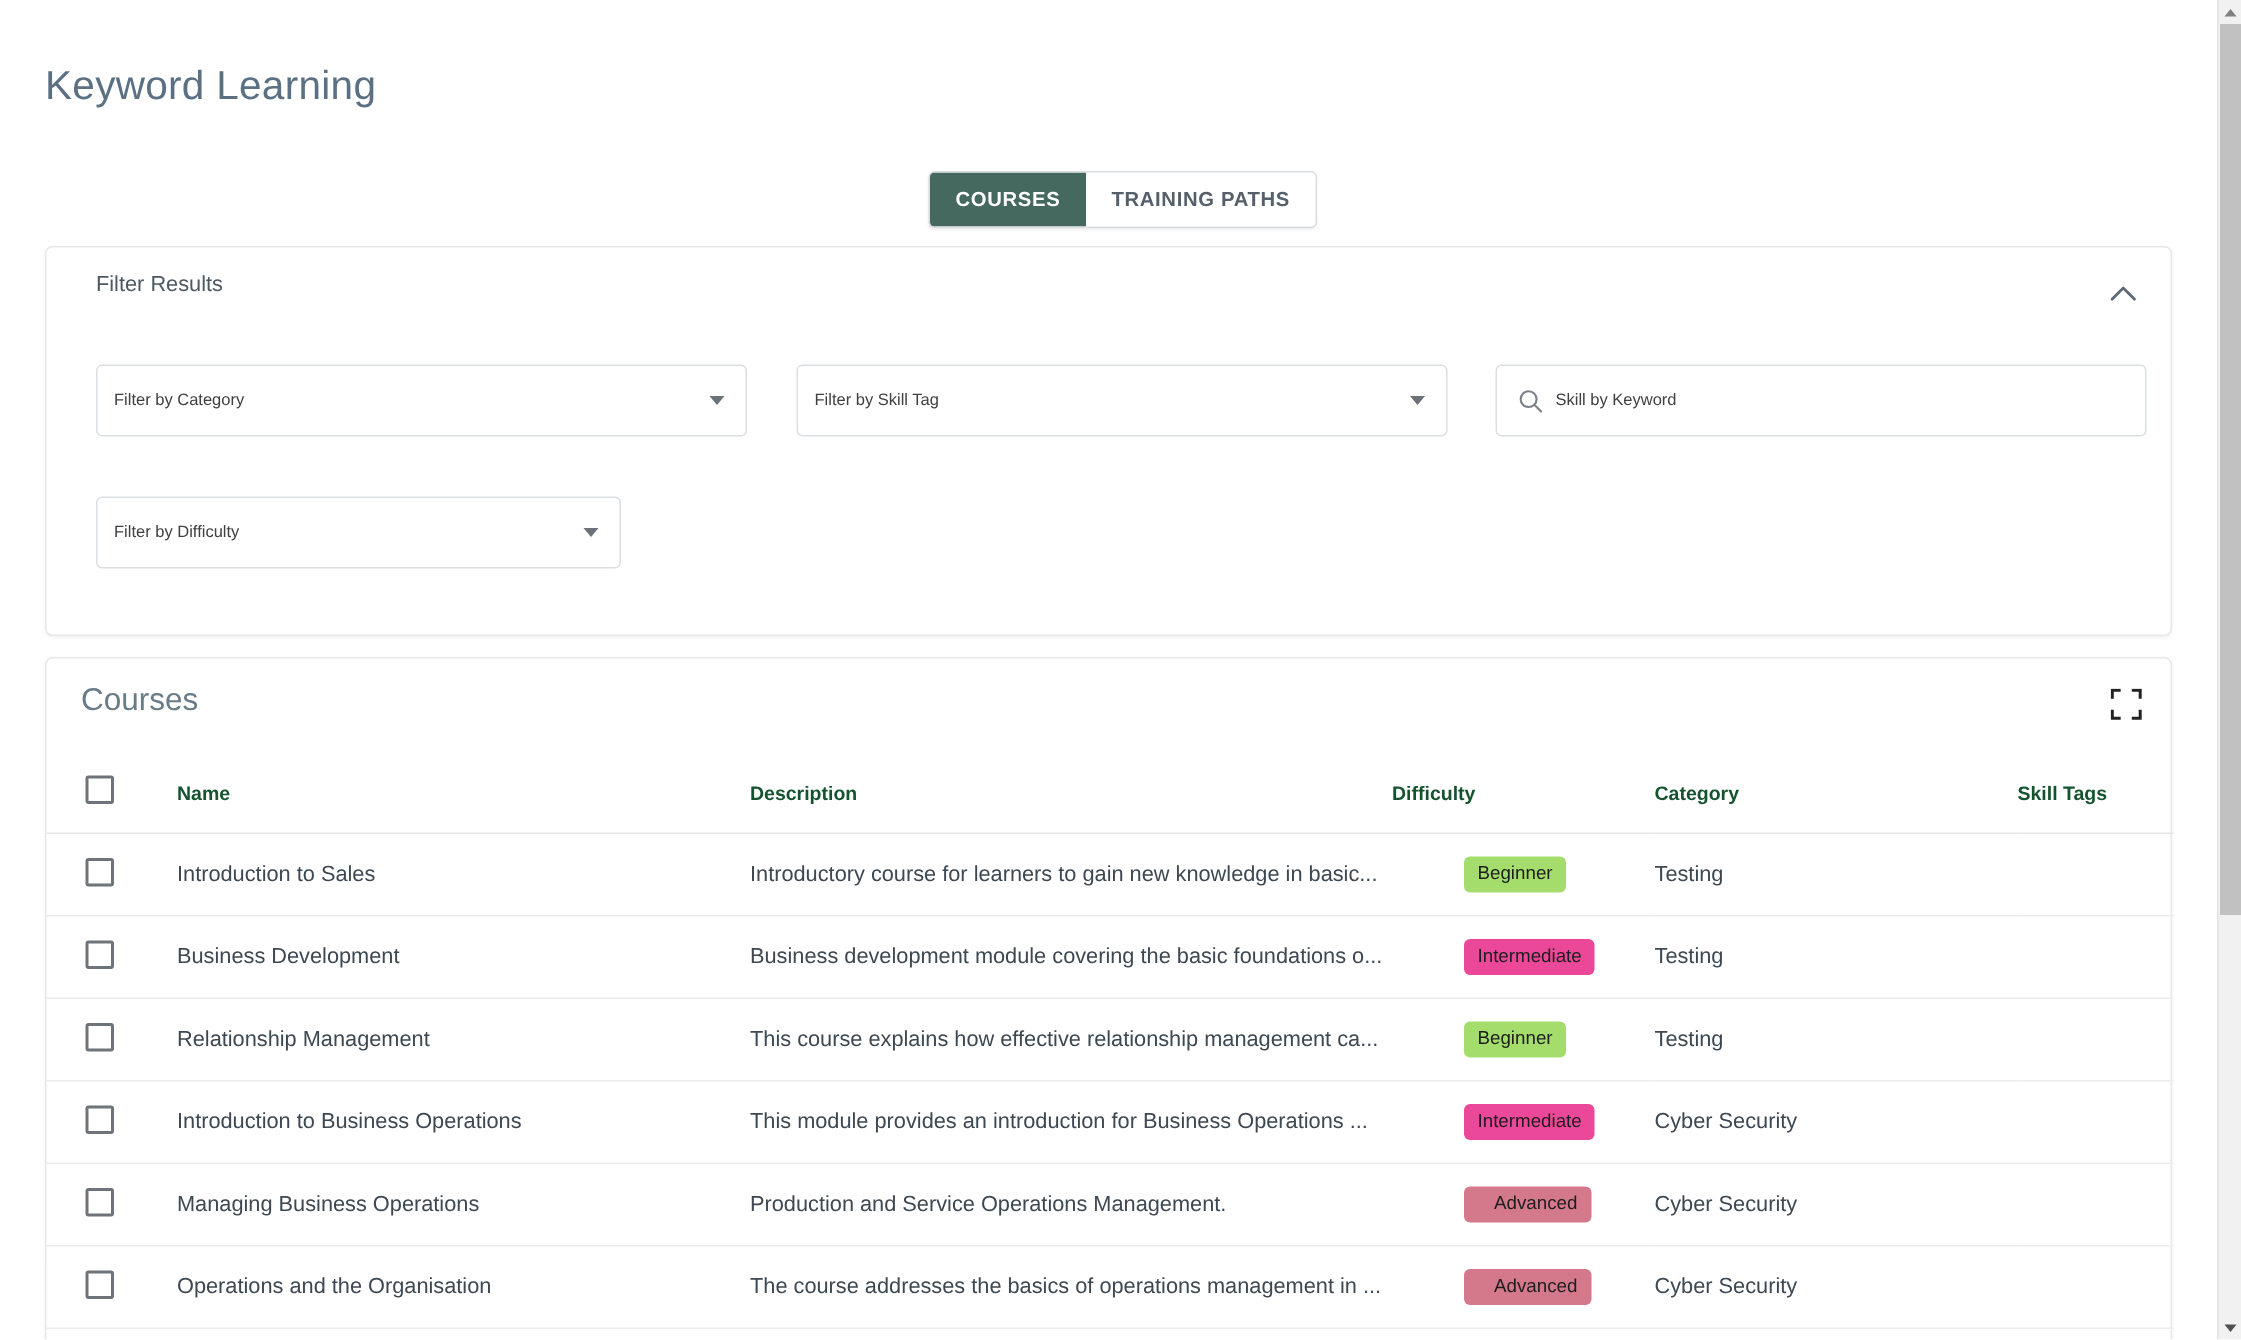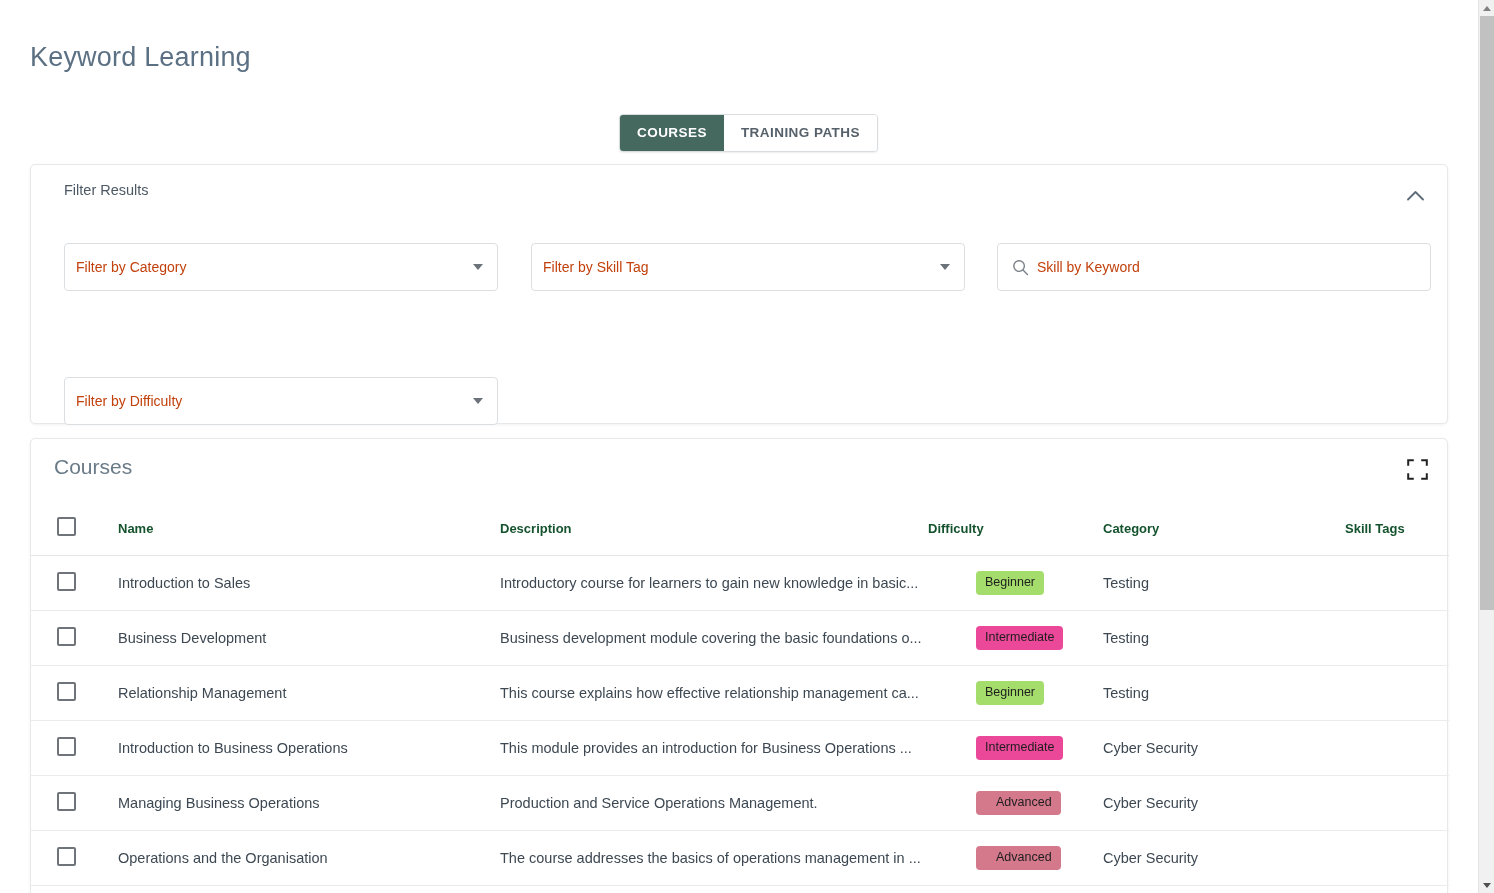--- a/index.html
+++ b/index.html
@@ -97,37 +97,37 @@
     position: absolute;
     height: 48px;
     border: 1px solid #dcdfe2;
     border-radius: 4px;
     background: #fff;
     display: flex;
     align-items: center;
     cursor: pointer;
   }
   .field .ph {
-    font-size: 14px;
-    color: #c2410c;
+    font-size: 11px;
+    color: #404040;
     padding-left: 11px;
     font-weight: 400;
   }
   .field .caret {
     position: absolute;
     right: 14px;
     width: 0; height: 0;
     border-left: 5.5px solid transparent;
     border-right: 5.5px solid transparent;
     border-top: 6px solid #6b7279;
   }
   #f-category   { left: 33px;  top: 78px;  width: 434px; }
   #f-skilltag   { left: 500px; top: 78px;  width: 434px; }
   #f-keyword    { left: 966px; top: 78px;  width: 434px; }
-  #f-difficulty { left: 33px;  top: 166px; width: 434px; margin-top: 46px; }
+  #f-difficulty { left: 33px;  top: 166px; width: 350px; }
   #f-keyword .ph { padding-left: 8px; }
   .search-icon {
     margin-left: 14px;
     flex: 0 0 auto;
     display: flex; align-items: center;
   }
 
   
   .section-title {
     position: absolute;

